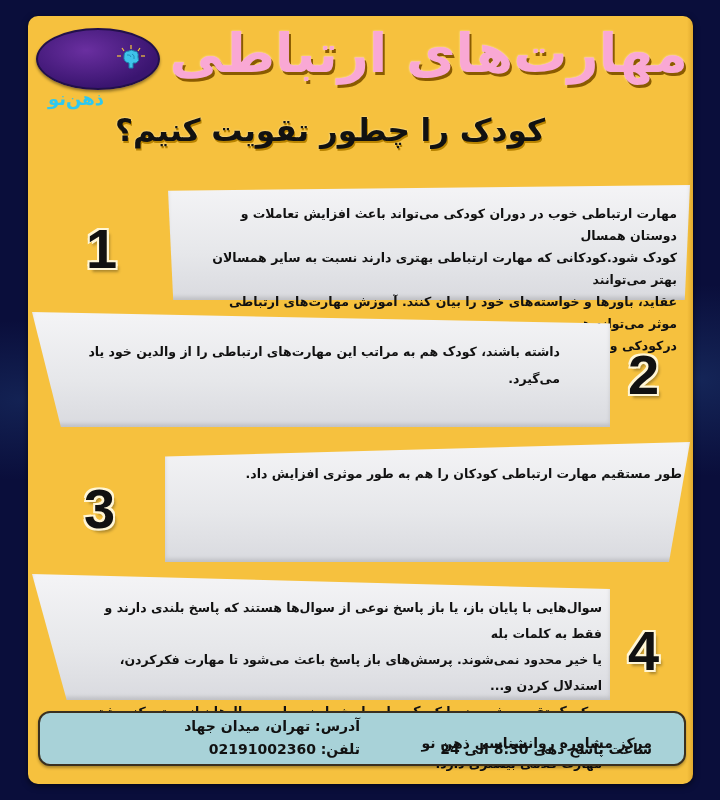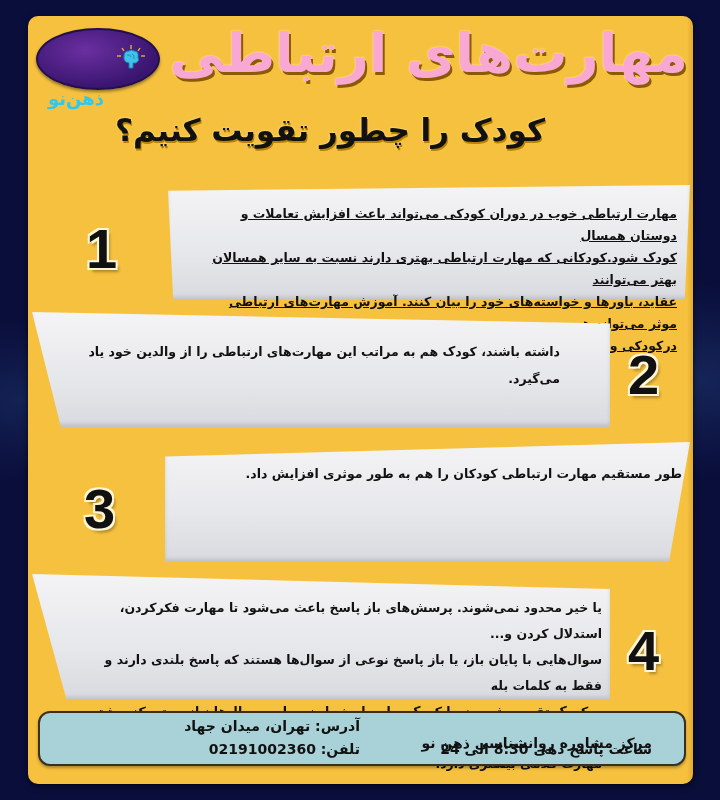--- a/index.html
+++ b/index.html
@@ -117,21 +117,21 @@
     <path d="M8 12 Q8 7 13 7 Q15 5 18 7 Q23 7 22 13 Q24 17 20 19 L17 19 L17 24 L13 24 L13 19 Q7 18 8 12 Z" fill="#3fc3ea" stroke="#1b7fa8" stroke-width="1"></path>
     <path d="M11 11 Q14 10 15 13 M16 10 Q19 11 18 15" stroke="#1b7fa8" stroke-width="0.8" fill="none"></path>
   </svg>
   <span class="logo-sub"></span>
 </div>
 
 <div class="title">مهارت‌های ارتباطی</div>
 <div class="subtitle">کودک را چطور تقویت کنیم؟</div>
 
 <div class="card" style="left:168px; top:185px; width:522px; height:115px; clip-path: polygon(0 5%, 100% 0, 99% 100%, 1% 100%);"></div>
-<div class="card-text" style="right:43px; top:203px; width:480px; line-height:22px;text-decoration:underline;">
+<div class="card-text" style="right:43px; top:203px; width:480px; line-height:22px;">
   <div>مهارت ارتباطی خوب در دوران کودکی می‌تواند باعث افزایش تعاملات و دوستان همسال</div>
   <div>کودک شود.کودکانی که مهارت ارتباطی بهتری دارند نسبت به سایر همسالان بهتر می‌توانند</div>
   <div>عقاید، باورها و خواسته‌های خود را بیان کنند. آموزش مهارت‌های ارتباطی موثر می‌تواند هم</div>
   <div>درکودکی و هم در سال‌های بعد زندگی فرد تاثیر مفیدی داشته باشد.</div>
 </div>
 <div class="num" style="left:86px; top:216px;">1</div>
 
 <div class="card" style="left:32px; top:312px; width:578px; height:115px; clip-path: polygon(0 0, 100% 10%, 100% 100%, 5% 100%);"></div>
 <div class="card-text" style="right:120px; top:338px; width:540px; line-height:27px;">
   <div style="padding-right:40px;">داشته باشند، کودک هم به مراتب این مهارت‌های ارتباطی را از والدین خود یاد می‌گیرد.</div>
@@ -139,22 +139,22 @@
 <div class="num" style="left:628px; top:342px;">2</div>
 
 <div class="card" style="left:165px; top:442px; width:525px; height:120px; clip-path: polygon(0 12%, 100% 0, 96% 100%, 0 100%);"></div>
 <div class="card-text" style="right:38px; top:460px; width:500px; line-height:28px;">
   <div>طور مستقیم مهارت ارتباطی کودکان را هم به طور موثری افزایش داد.</div>
 </div>
 <div class="num" style="left:84px; top:476px;">3</div>
 
 <div class="card" style="left:32px; top:574px; width:578px; height:126px; clip-path: polygon(0 0, 100% 12%, 100% 100%, 6% 100%);"></div>
 <div class="card-text" style="right:118px; top:595px; width:530px; line-height:26px;">
+  <div>سوال‌هایی با پایان باز، یا باز پاسخ نوعی از سوال‌ها هستند که پاسخ بلندی دارند و فقط به کلمات بله</div>
   <div>یا خیر محدود نمی‌شوند. پرسش‌های باز پاسخ باعث می‌شود تا مهارت فکرکردن، استدلال کردن و...</div>
-  <div>سوال‌هایی با پایان باز، یا باز پاسخ نوعی از سوال‌ها هستند که پاسخ بلندی دارند و فقط به کلمات بله</div>
   <div>درکودک تقویت شود. زیرا کودک برای پاسخ دادن به این سوال‌ها نیاز به تمرکز بیشتر، استدلال، و</div>
   <div>مهارت کلامی بیشتری دارد.</div>
 </div>
 <div class="num" style="left:628px; top:618px;">4</div>
 
 <div class="footer">
   <div class="f-line" style="right:32px; top:22px;text-align:center;">مرکز مشاوره روانشناسی ذهن نو</div>
   <div class="f-line" style="right:32px; top:28px;margin-left:12px;">ساعت پاسخ دهی 8:30 الی 24</div>
   <div class="f-line" style="right:324px; top:5px;">آدرس: تهران، میدان جهاد</div>
   <div class="f-line" style="right:324px; top:28px;text-align:right;">تلفن: 02191002360</div>

